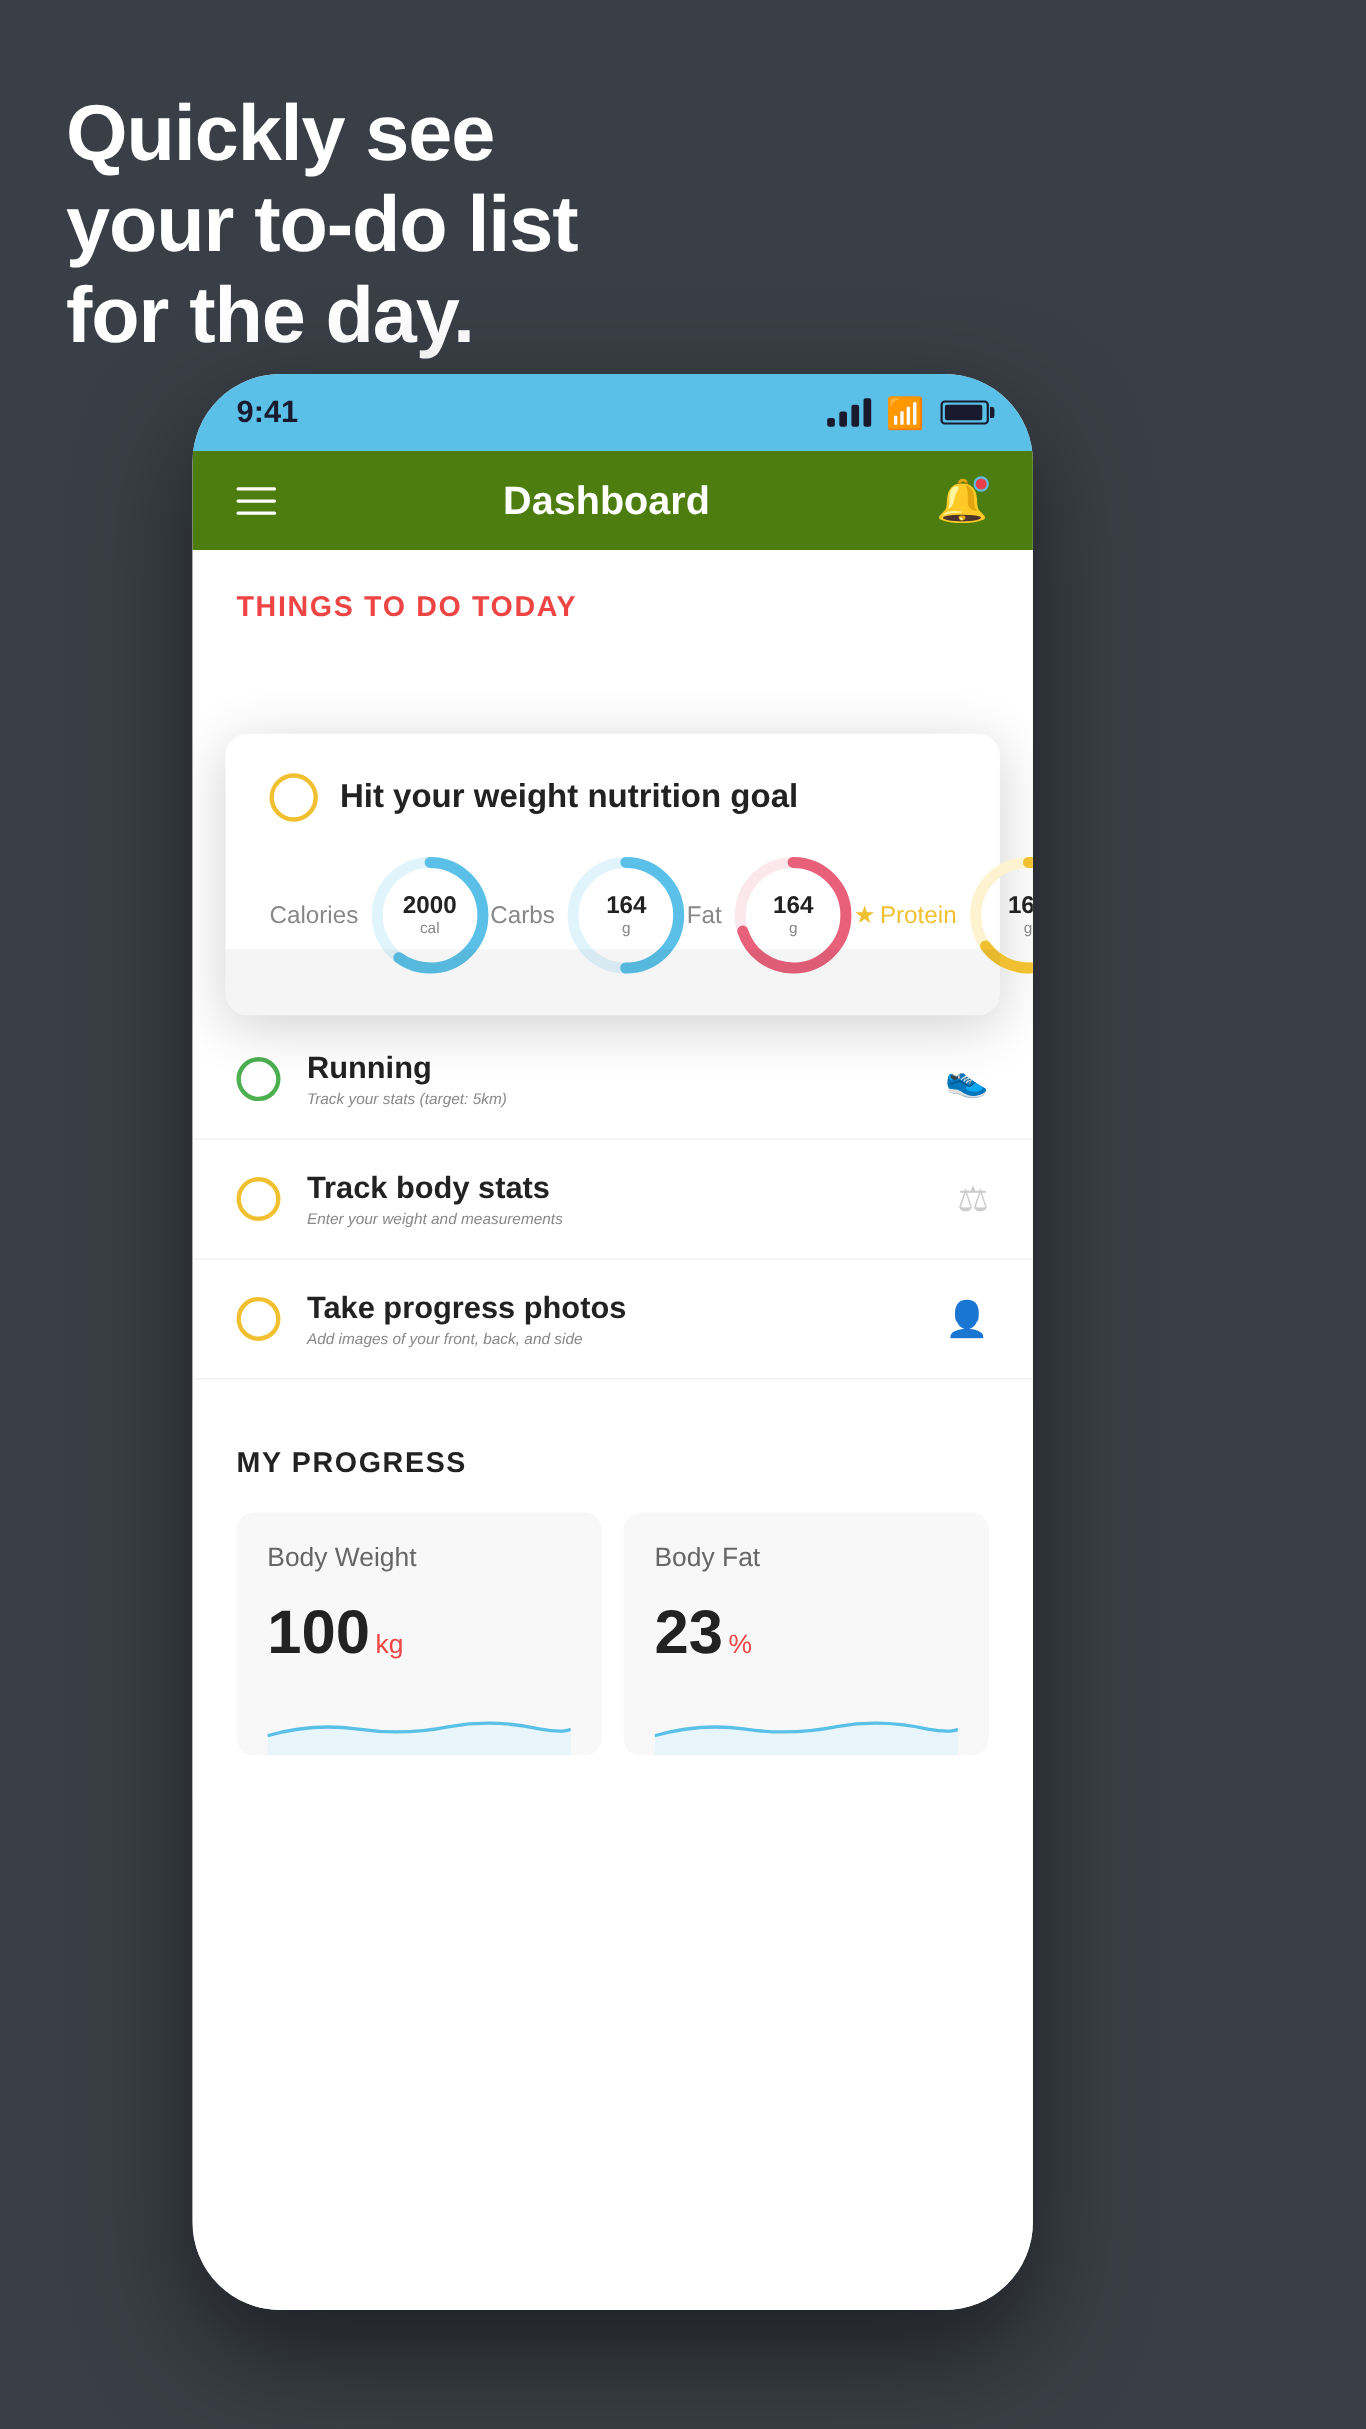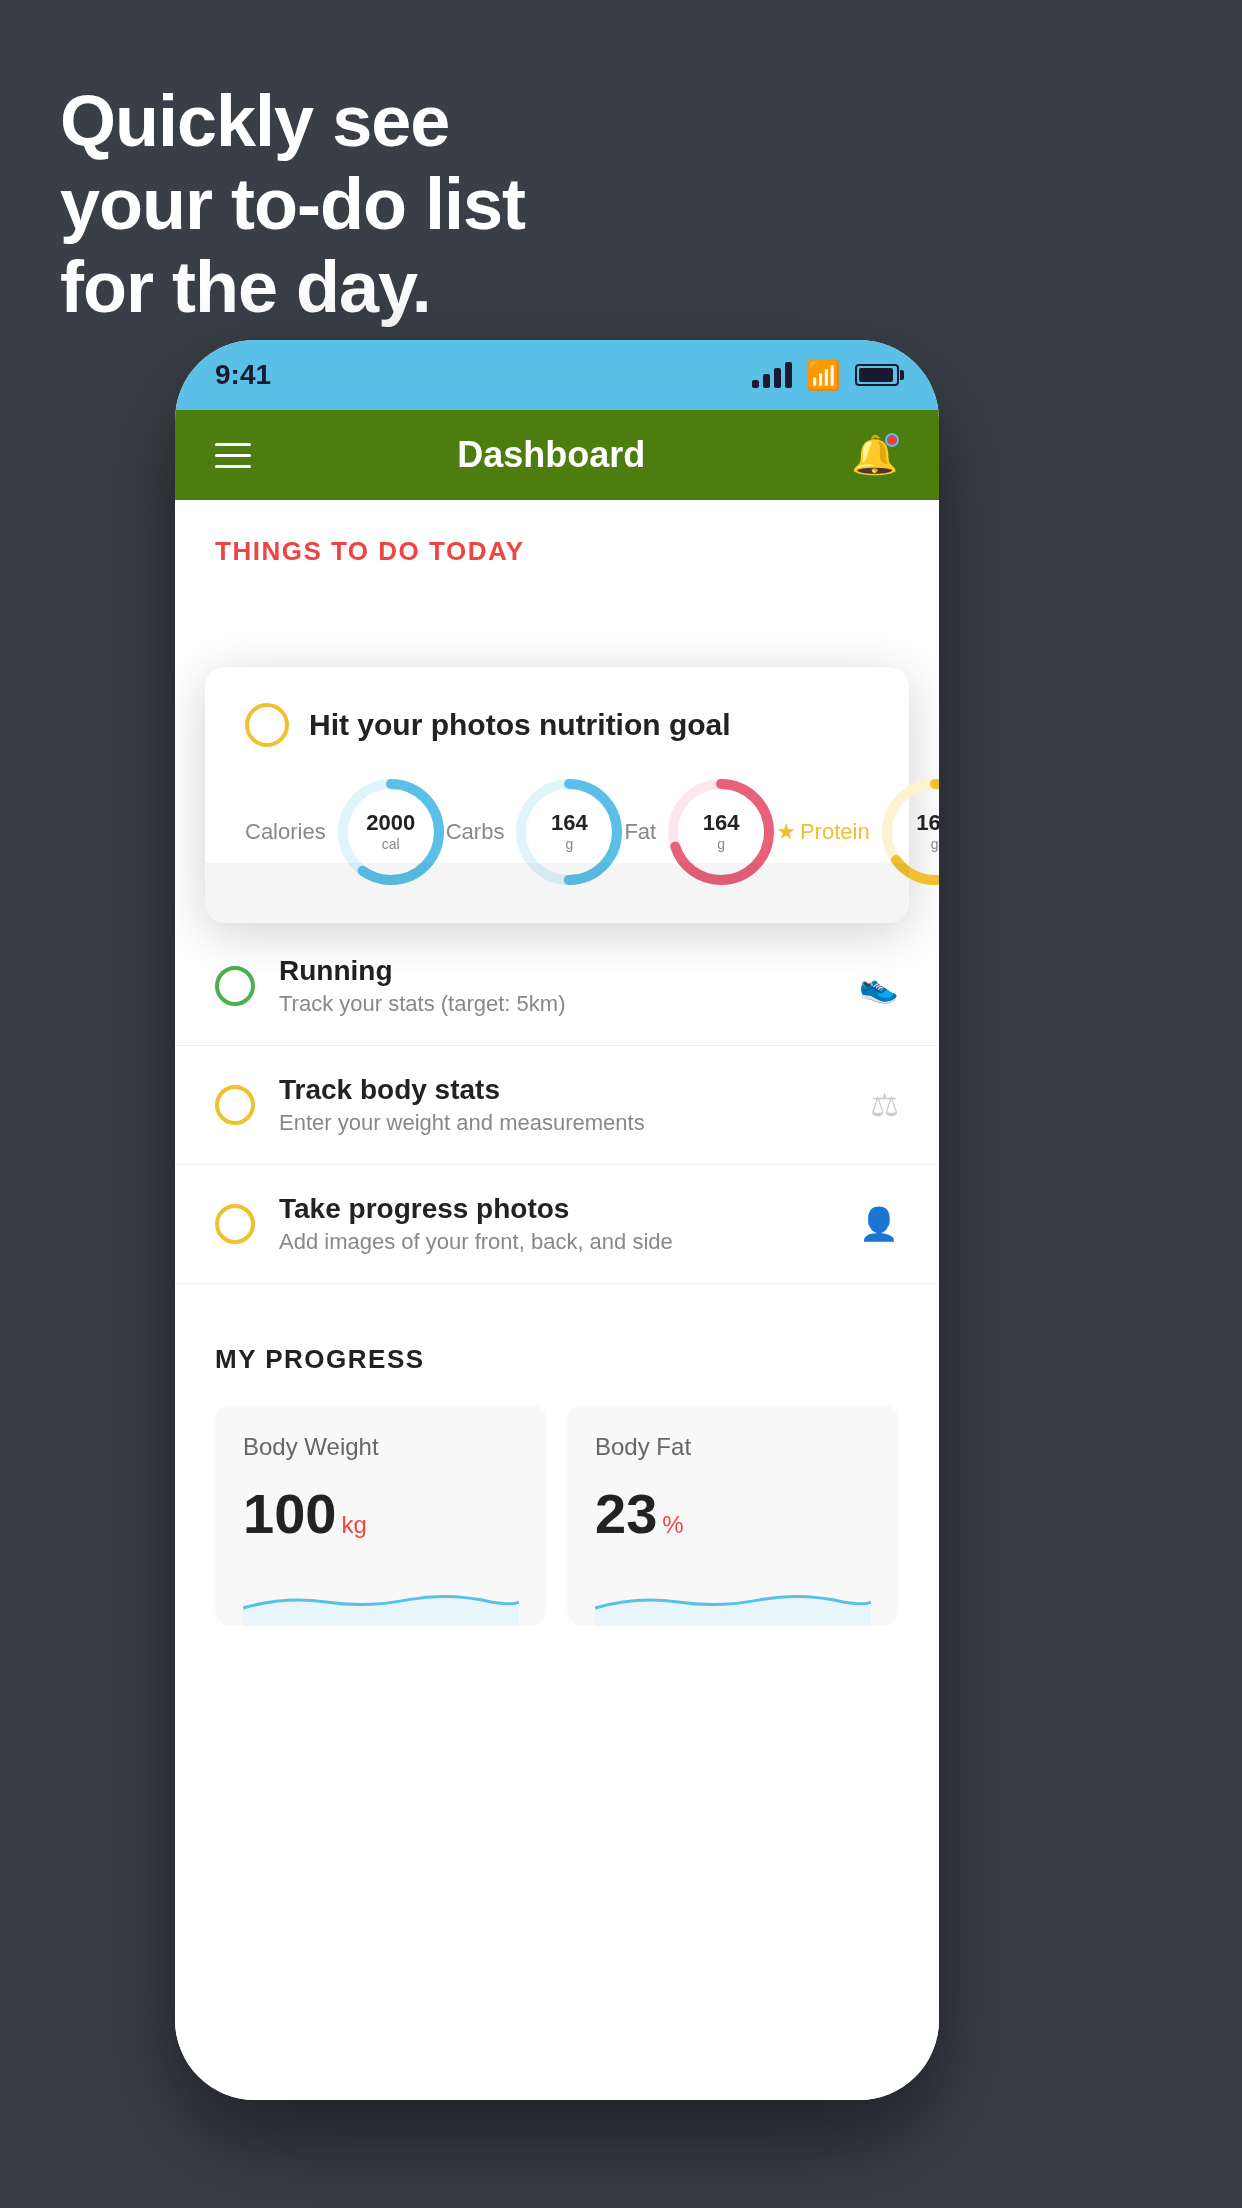--- a/index.html
+++ b/index.html
@@ -298,23 +298,24 @@
       flex: 1;
     }
 
     .todo-title {
       font-size: 28px;
       font-weight: 600;
       color: #222;
     }
 
     .todo-subtitle {
-      font-size: 22px;
+      font-size: 14px;
       color: #888;
       margin-top: 4px;
+      font-style: italic;
     }
 
     .todo-icon {
       color: #ccc;
       font-size: 32px;
     }
 
     
     .progress-section {
       background: white;
@@ -426,21 +427,21 @@
   </div>
 
   <div class="content">
 
     <div class="section-header">THINGS TO DO TODAY</div>
 
     <div style="position: relative; margin: 0 30px;">
       <div class="nutrition-card">
         <div class="nutrition-card-header">
           <div class="circle-check"></div>
-          <span class="nutrition-title">Hit your photos nutrition goal</span>
+          <span class="nutrition-title">Hit your weight nutrition goal</span>
         </div>
         <div class="nutrition-macros" id="macros-container">
 
         <div class="macro-item">
               <div class="macro-label">Calories</div>
               <div class="circle-progress">
     <svg width="110" height="110" viewBox="0 0 110 110">
       <circle cx="55" cy="55" r="48" fill="none" stroke="#e0f4fc" stroke-width="10"></circle>
       <circle cx="55" cy="55" r="48" fill="none" stroke="#5bc0e8" stroke-width="10" stroke-dasharray="180.95573684677208 120.63715789784806" stroke-linecap="round"></circle>
     </svg>

